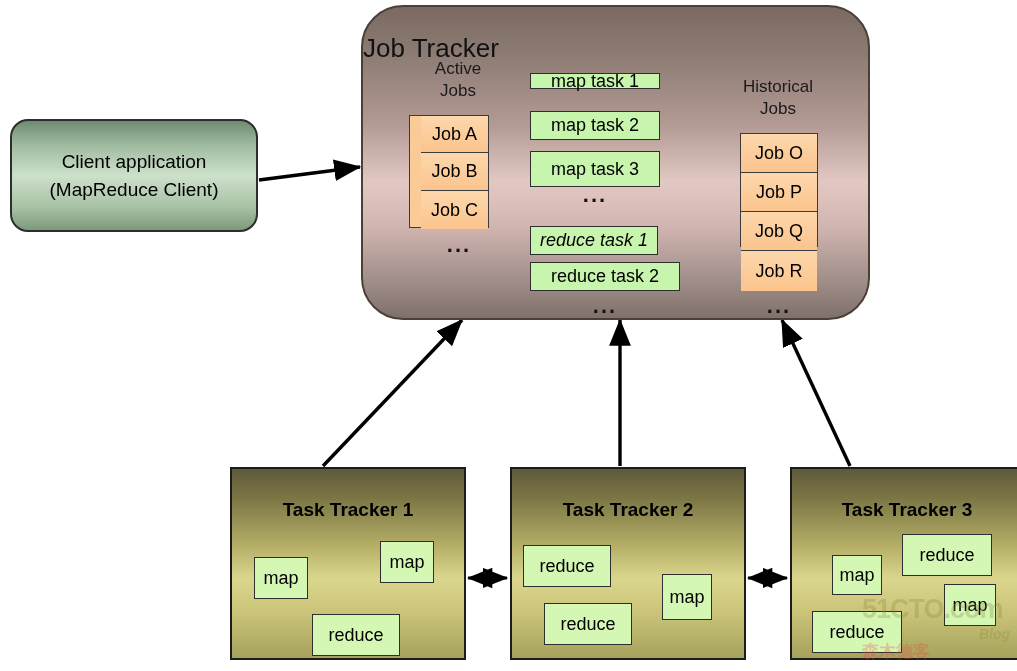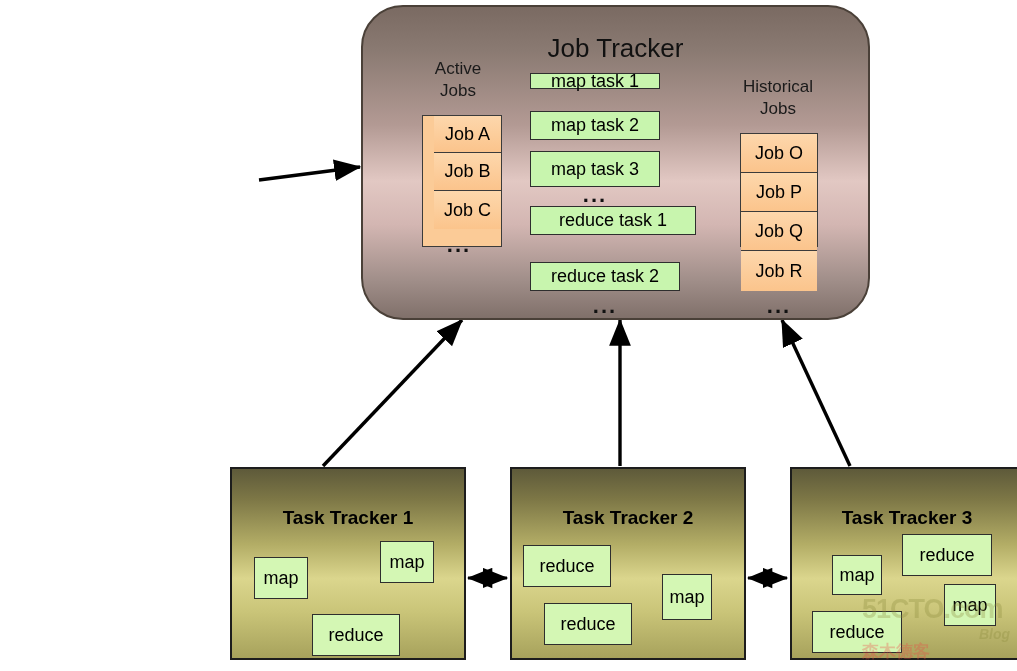--- a/index.html
+++ b/index.html
@@ -59,21 +59,21 @@
                 #d3b6b2 70%,
                 #a08e89 88%,
                 #80706a 100%);
     box-sizing: border-box;
   }
   #jobtracker-title {
     position: absolute;
     left: 0;
     top: 26px;
     width: 100%;
-    text-align: center;
+    text-align: left;
     font-size: 26px;
     color: #111;
   }
 
   
   .col-label {
     position: absolute;
     text-align: center;
     font-size: 17px;
     color: #1a1a1a;
@@ -140,21 +140,20 @@
   }
   .tt-title {
     position: absolute;
     left: 0;
     top: 30px;
     width: 100%;
     text-align: center;
     font-size: 19px;
     font-weight: bold;
     color: #000;
-    margin-top: 8px;
   }
   .slot {
     position: absolute;
     border: 1px solid #2e2e2e;
     background: #d4f7b4;
     color: #000;
     font-size: 18px;
     display: flex;
     align-items: center;
     justify-content: center;
@@ -236,43 +235,47 @@
 
     <line x1="620" y1="466" x2="620" y2="320" stroke="#000" stroke-width="3.4" marker-end="url(#ah)"></line>
 
     <line x1="850" y1="466" x2="782" y2="320" stroke="#000" stroke-width="3.4" marker-end="url(#ah)"></line>
 
     <line x1="468" y1="578" x2="507" y2="578" stroke="#000" stroke-width="3.2" marker-end="url(#ah)" marker-start="url(#ah-start)"></line>
 
     <line x1="748" y1="578" x2="787" y2="578" stroke="#000" stroke-width="3.2" marker-end="url(#ah)" marker-start="url(#ah-start)"></line>
   </svg>
 
+  <div id="client-box">
+    <span>Client application</span>
+    <span>(MapReduce Client)</span>
+  </div>
 
   <div id="jobtracker-box">
     <div id="jobtracker-title">Job Tracker</div>
   </div>
 
   <div class="col-label" style="left:408px; top:58px; width:100px;">
     <div>Active</div>
     <div>Jobs</div>
   </div>
 
-  <div class="job-stack" style="left:422px; top:115px; width:80px; height:132px;padding-left:11px;">
+  <div class="job-stack" style="left:409px; top:115px; width:80px; height:113px;padding-left:11px;">
     <div class="job-chip" style="height:37px;">Job A</div>
     <div class="job-chip" style="height:38px;">Job B</div>
     <div class="job-chip" style="height:38px;">Job C</div>
   </div>
   <div class="ellipsis" style="left:419px; top:234px; width:80px;">...</div>
 
   <div class="task-chip" style="left:530px; top:73px; width:130px; height:16px;">map task 1</div>
   <div class="task-chip" style="left:530px; top:111px; width:130px; height:29px;">map task 2</div>
   <div class="task-chip" style="left:530px; top:151px; width:130px; height:36px;">map task 3</div>
   <div class="ellipsis" style="left:530px; top:184px; width:130px;">...</div>
 
-  <div class="task-chip" style="left:530px; top:206px; width:166px; height:29px;">reduce task 1</div>
+  <div class="task-chip" style="left:530px; top:226px; width:128px; height:29px;font-style:italic;">reduce task 1</div>
   <div class="task-chip" style="left:530px; top:262px; width:150px; height:29px;">reduce task 2</div>
   <div class="ellipsis" style="left:530px; top:295px; width:150px;">...</div>
 
   <div class="col-label" style="left:722px; top:76px; width:112px;">
     <div>Historical</div>
     <div>Jobs</div>
   </div>
 
   <div class="job-stack" style="left:740px; top:133px; width:78px; height:114px;">
     <div class="job-chip" style="height:39px;">Job O</div>

